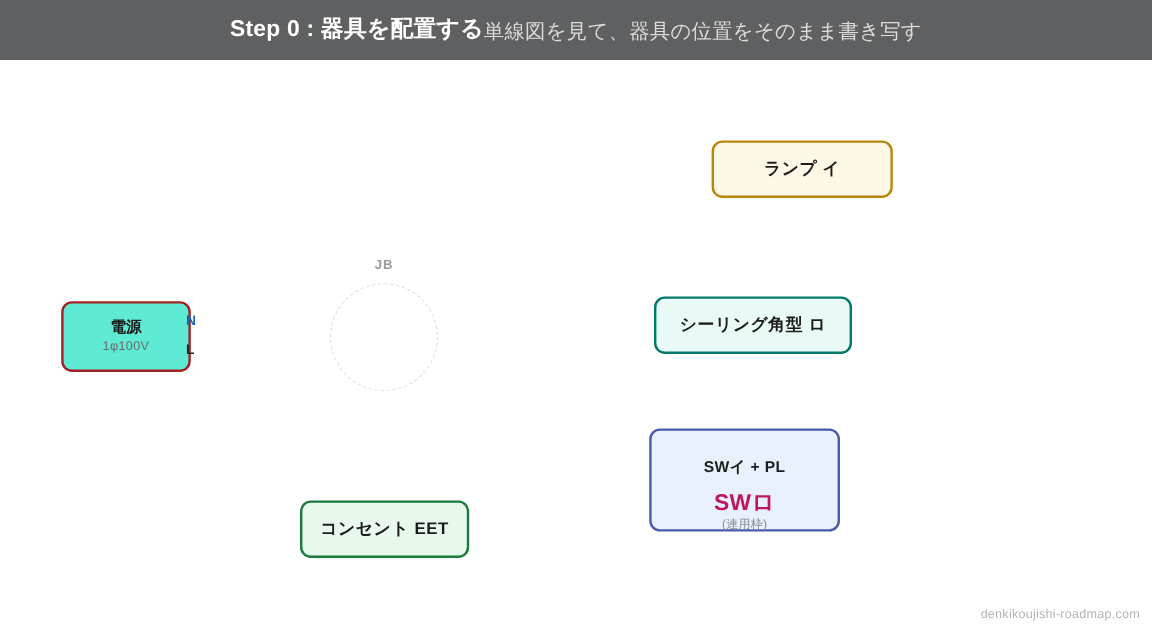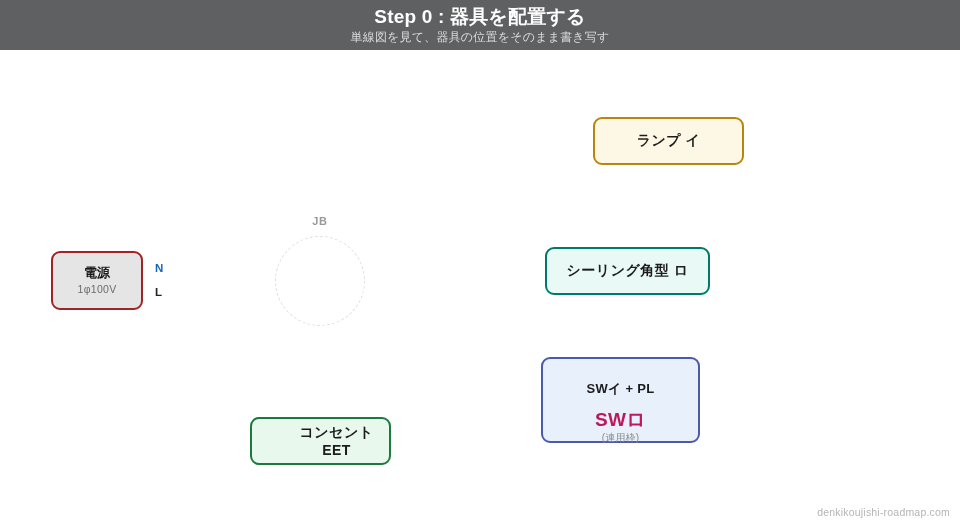--- a/index.html
+++ b/index.html
@@ -17,34 +17,34 @@
 
   
   .header {
     position: absolute;
     left: 0;
     top: 0;
     width: 960px;
     height: 50px;
     background: #5f6061;
     display: flex;
-    flex-direction: column;
+    flex-direction: row;
     align-items: center;
     justify-content: center;
   }
   .header-title {
     color: #ffffff;
     font-size: 19px;
     font-weight: bold;
     line-height: 22px;
     letter-spacing: 0.2px;
   }
   .header-subtitle {
     color: #dcdcdc;
-    font-size: 12px;
+    font-size: 17px;
     line-height: 15px;
     margin-top: 2px;
     letter-spacing: 0.2px;
   }
 
   
   .canvas {
     position: absolute;
     left: 0;
     top: 50px;
@@ -67,24 +67,24 @@
   .device-label {
     font-weight: bold;
     color: #1c1c1c;
     letter-spacing: 0.5px;
   }
 
   
   .power-box {
     left: 51px;
     top: 201px;
-    width: 92px;
+    width: 108px;
     height: 59px;
     border: 2px solid #a22323;
-    background: #e5e5e5;
+    background: #5eead4;
   }
   .power-title {
     font-size: 13px;
     font-weight: bold;
     color: #1c1c1c;
     line-height: 16px;
   }
   .power-sub {
     font-size: 10.5px;
     color: #6b6b6b;
@@ -157,21 +157,20 @@
   .ceiling-box .device-label { font-size: 14px; }
 
   
   .outlet-box {
     left: 250px;
     top: 367px;
     width: 141px;
     height: 48px;
     border: 2px solid #1b7a3d;
     background: #e8f8ec;
-    padding-left: 32px;
   }
   .outlet-box .device-label { font-size: 14px; }
 
   
   .switch-box {
     left: 541px;
     top: 307px;
     width: 159px;
     height: 86px;
     border: 2px solid #4a5bad;

